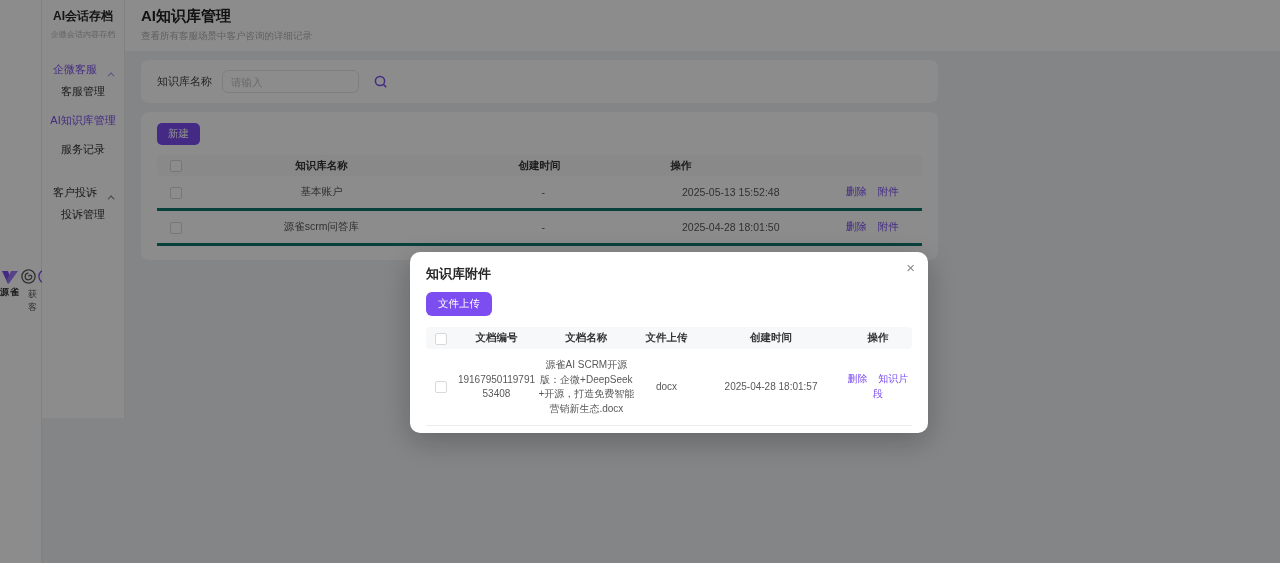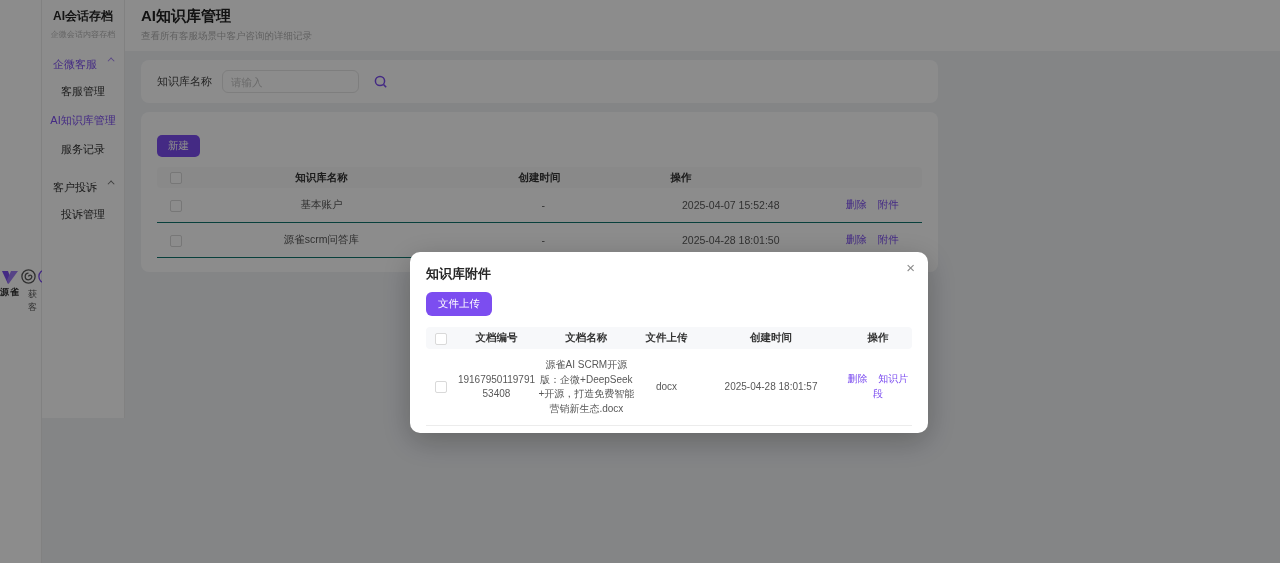--- a/index.html
+++ b/index.html
@@ -29,21 +29,21 @@
   .rail-item.active svg { stroke: #7c4df0; }
   
   .sidebar {
     width: 83px; flex: 0 0 83px; height: 418px; background: #fff;
     border-right: 1px solid #ececec; padding-top: 8px;
   }
   .sb-title { font-size: 12px; font-weight: bold; color: #262626; text-align: center; }
   .sb-subtitle { font-size: 8.5px; color: #b5b5b5; text-align: center; margin-top: 4px; transform: scale(.95); }
   .sb-group { margin-top: 16px; }
   .sb-group-label {
-    display: flex; align-items: flex-start; justify-content: space-between;
+    display: flex; align-items: flex-end; justify-content: space-between;
     padding: 0 9px 0 11px; font-size: 11px; color: #333; cursor: pointer; height: 20px;
   }
   .sb-group-label.purple { color: #7c4df0; }
   .chev-up {
     width: 5px; height: 5px; border-left: 1px solid currentColor; border-top: 1px solid currentColor;
     transform: rotate(45deg) translateY(2px); display: inline-block; opacity: .7;
   }
   .sb-item {
     font-size: 11px; color: #333; padding: 7px 0 7px 0; text-align: center; cursor: pointer;
   }
@@ -67,30 +67,30 @@
   .card.table-card { padding: 9px 16px 14px; }
   .btn {
     background: #7c4df0; color: #fff; border: none; border-radius: 5px;
     font-size: 10.5px; padding: 4px 11px; cursor: pointer;
     font-family: "Liberation Sans", sans-serif;
   }
   .tbl { width: 100%; }
   .tbl-row { display: flex; align-items: center; }
   .tbl-head { background: #fafafa; border-radius: 4px; height: 21px; }
   .tbl-head .cell { font-size: 10.5px; font-weight: bold; color: #333; }
-  .tbl-body-row { min-height: 35px; border-bottom: 1px solid #0f766e; }
+  .tbl-body-row { min-height: 35px; border-bottom: 3px solid #0f766e; }
   .cell { text-align: center; font-size: 10.5px; color: #595959; padding: 2px 0; }
   .kb-c0 { width: 5%; } .kb-c1 { width: 33%; } .kb-c2 { width: 25%; } .kb-c3 { width: 24%; } .kb-c4 { width: 13%; }
   .checkbox {
     width: 12px; height: 12px; border: 1px solid #d9d9d9; border-radius: 2px;
     background: #fff; display: inline-block; vertical-align: middle; cursor: pointer;
   }
   .link { color: #7c4df0; cursor: pointer; font-size: 10.5px; text-decoration: none; font-family: Liberation Mono, monospace; }
   .link + .link { margin-left: 8px; }
-  .tbl-toolbar { margin: 14px 0 10px; }
+  .tbl-toolbar { margin: 2px 0 10px; }
   
   .overlay { position: fixed; inset: 0; background: rgba(0,0,0,0.45); z-index: 10; }
   .modal {
     position: fixed; left: 410px; top: 252px; width: 518px; height: 181px;
     background: #fff; border-radius: 10px; z-index: 20;
     box-shadow: 0 8px 30px rgba(0,0,0,0.25); padding: 13px 16px 0;
   }
   .modal-title { font-size: 13px; font-weight: bold; color: #262626; }
   .modal-close {
     position: absolute; top: 8px; right: 13px; font-size: 15px; color: #8c8c8c;
@@ -202,21 +202,21 @@
           <div class="cell kb-c0"><span class="checkbox"></span></div>
           <div class="cell kb-c1">知识库名称</div>
           <div class="cell kb-c3">创建时间</div>
           <div class="cell kb-c4">操作</div>
         </div>
 
         <div class="tbl-row tbl-body-row">
           <div class="cell kb-c0"><span class="checkbox"></span></div>
           <div class="cell kb-c1">基本账户</div>
           <div class="cell kb-c2">-</div>
-          <div class="cell kb-c3">2025-04-07 15:52:48</div>
+          <div class="cell kb-c3">2025-05-13 15:52:48</div>
           <div class="cell kb-c4">
             <a class="link">删除</a>
             <a class="link">附件</a>
           </div>
         </div>
 
         <div class="tbl-row tbl-body-row">
           <div class="cell kb-c0"><span class="checkbox"></span></div>
           <div class="cell kb-c1">源雀scrm问答库</div>
           <div class="cell kb-c2">-</div>

